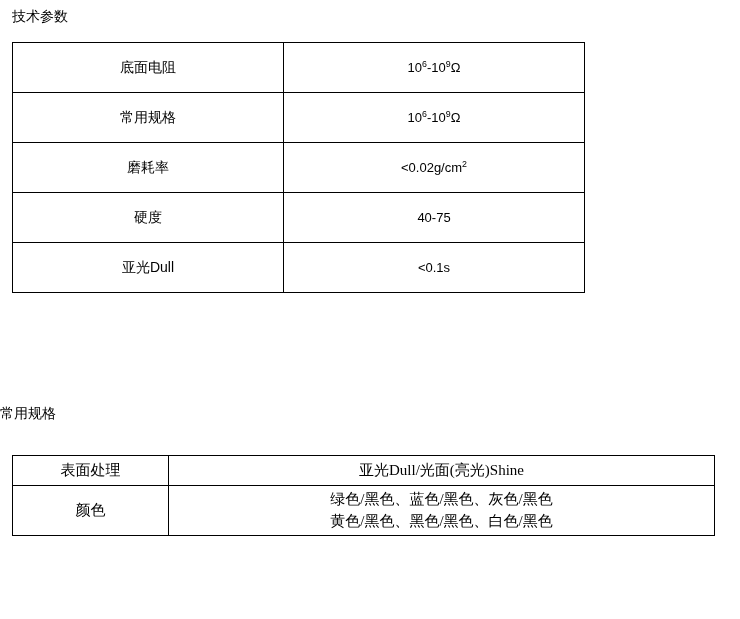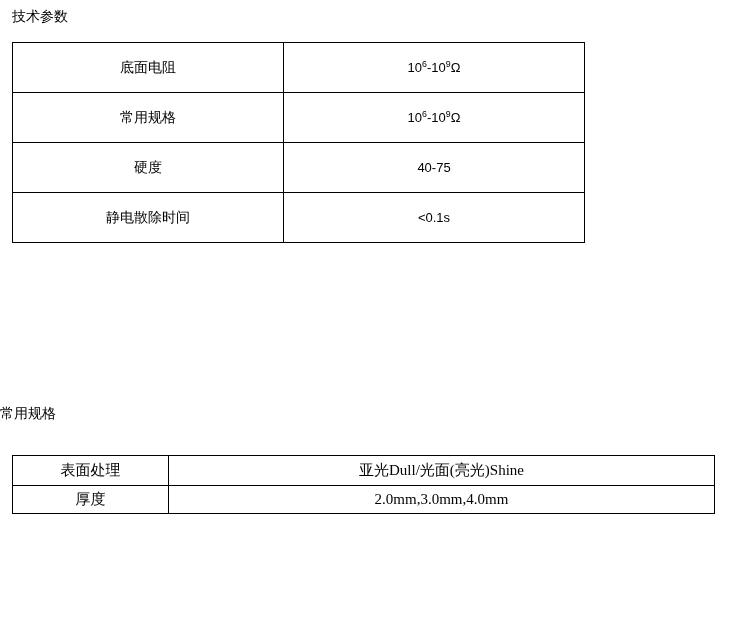--- a/index.html
+++ b/index.html
@@ -109,36 +109,43 @@
   <tbody>
     <tr>
       <td class="label-cell">底面电阻</td>
       <td class="value-cell">10<sup>6</sup>-10<sup>9</sup>Ω</td>
     </tr>
     <tr>
       <td class="label-cell">常用规格</td>
       <td class="value-cell">10<sup>6</sup>-10<sup>9</sup>Ω</td>
     </tr>
     <tr>
+      <td class="label-cell">磨耗率</td>
+      <td class="value-cell">&lt;0.02g/cm<sup>2</sup></td>
+    </tr>
+    <tr>
       <td class="label-cell">硬度</td>
       <td class="value-cell">40-75</td>
     </tr>
     <tr>
-      <td class="label-cell">静电散除时间</td>
+      <td class="label-cell">亚光Dull</td>
       <td class="value-cell">&lt;0.1s</td>
     </tr>
   </tbody>
 </table>
 
 <div id="spec-title" class="section-title">常用规格</div>
 
 <table id="spec-table">
   <tbody>
     <tr class="row-h1">
       <td class="spec-label">表面处理</td>
       <td class="spec-value">亚光Dull/光面(亮光)Shine</td>
     </tr>
-    <tr class="row-h4">
-      <td class="spec-label">厚度</td>
-      <td class="spec-value">2.0mm,3.0mm,4.0mm</td>
+    <tr class="row-colors">
+      <td class="spec-label">颜色</td>
+      <td class="spec-value">
+        <span class="color-line">绿色/黑色、蓝色/黑色、灰色/黑色</span>
+        <span class="color-line">黄色/黑色、黑色/黑色、白色/黑色</span>
+      </td>
     </tr>
   </tbody>
 </table>
 
 </body></html>

